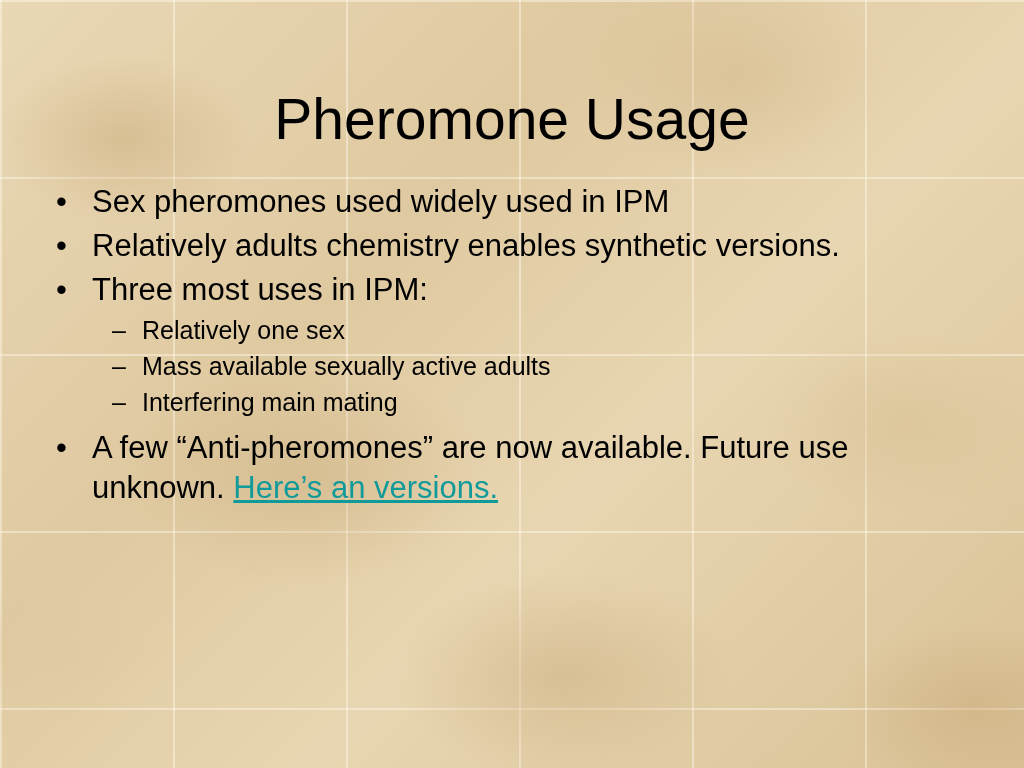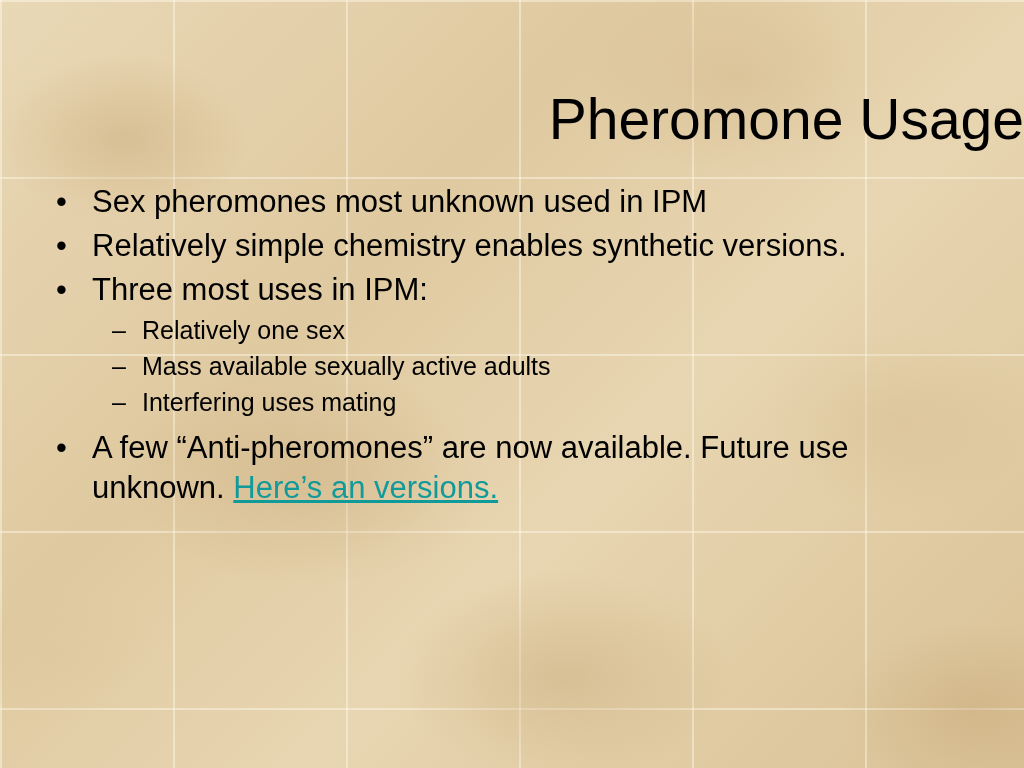--- a/index.html
+++ b/index.html
@@ -34,21 +34,21 @@
       repeating-linear-gradient(to bottom,
         rgba(255,250,235,0.45) 0px, rgba(255,250,235,0.45) 2px,
         rgba(255,250,235,0) 2px, rgba(255,250,235,0) 177px),
       linear-gradient(135deg, #e9d8b6 0%, #dfc9a0 35%, #e8d6b2 60%, #d9c195 100%);
   }
   .slide-title {
     position: absolute;
     top: 52px;
     left: 0;
     width: 1024px;
-    text-align: right;
+    text-align: center;
     font-size: 57px;
     font-weight: normal;
     color: #000000;
     letter-spacing: 0px;
     line-height: 1.05;
   }
   .body-list {
     position: absolute;
     top: 182px;
     left: 56px;
@@ -98,46 +98,46 @@
 <body>
 
 <div class="slide">
 
   <h1 class="slide-title">Pheromone Usage</h1>
 
   <div class="body-list">
 
     <div class="l1">
       <span class="bullet">•</span>
-      <span class="text">Sex pheromones most unknown used in IPM</span>
+      <span class="text">Sex pheromones used widely used in IPM</span>
     </div>
 
     <div class="l1">
       <span class="bullet">•</span>
-      <span class="text">Relatively simple chemistry enables synthetic versions.</span>
+      <span class="text">Relatively adults chemistry enables synthetic versions.</span>
     </div>
 
     <div class="l1">
       <span class="bullet">•</span>
       <span class="text">Three most uses in IPM:</span>
     </div>
 
     <div class="l2">
       <span class="dash">–</span>
       <span class="text">Relatively one sex</span>
     </div>
 
     <div class="l2">
       <span class="dash">–</span>
       <span class="text">Mass available sexually active adults</span>
     </div>
 
     <div class="l2">
       <span class="dash">–</span>
-      <span class="text">Interfering uses mating</span>
+      <span class="text">Interfering main mating</span>
     </div>
 
     <div class="gap-sm"></div>
 
     <div class="l1">
       <span class="bullet">•</span>
       <span class="text"><span>A few “Anti-pheromones” are now available.  Future use unknown.  </span><a class="link">Here’s an versions.</a></span>
     </div>
 
   </div>

